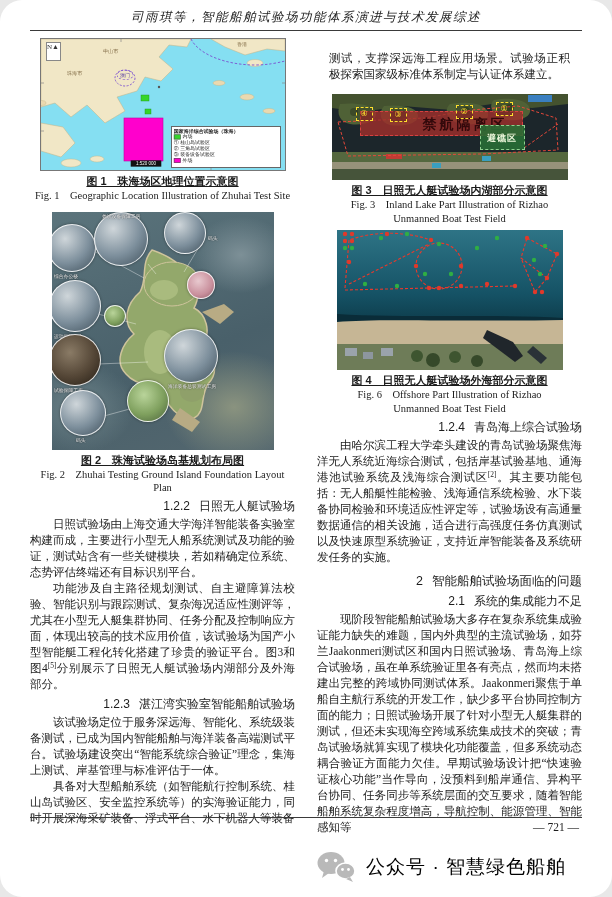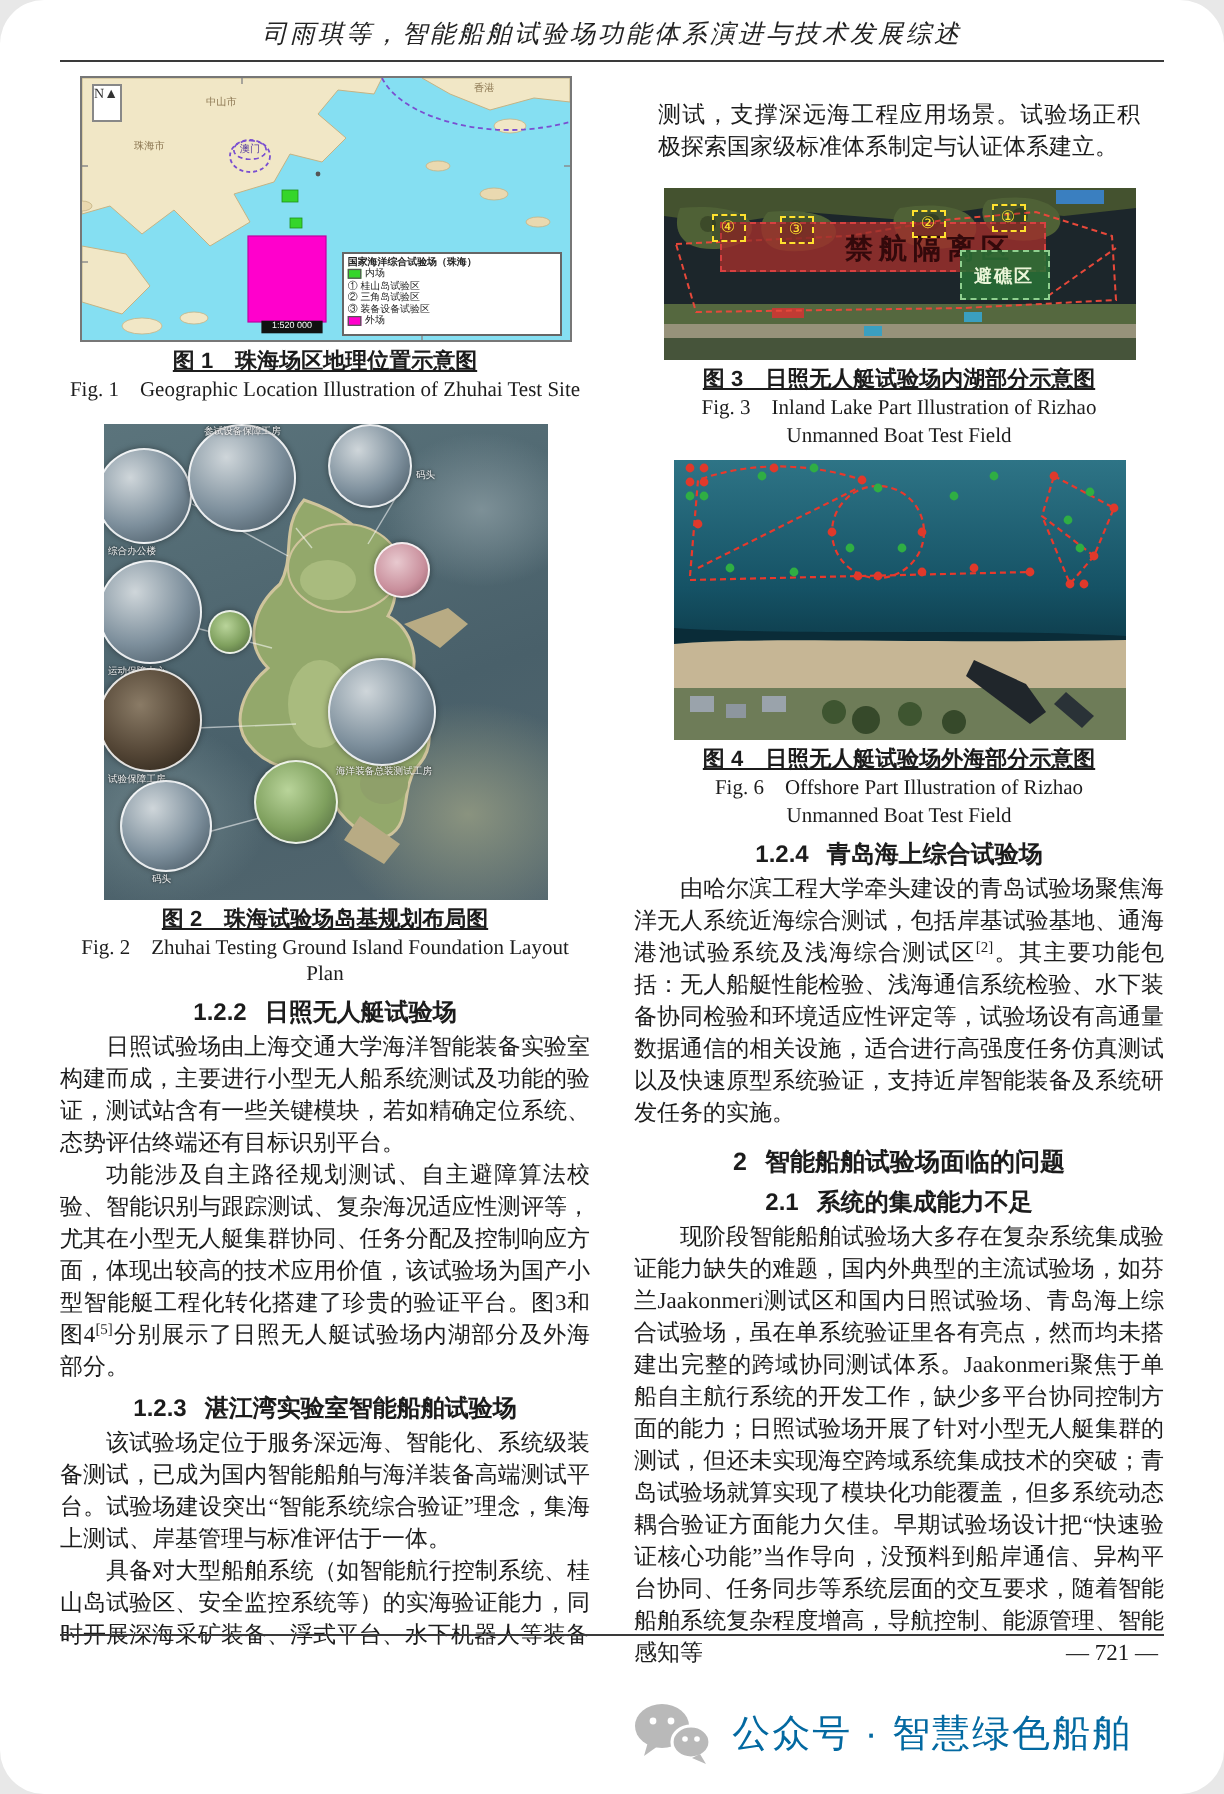--- a/index.html
+++ b/index.html
@@ -9,22 +9,22 @@
   .hdr-title{position:absolute;top:9px;left:0;right:0;text-align:center;
         font-size:12.5px;font-style:italic;letter-spacing:1.5px;color:#222;}
   .hdr-rule{position:absolute;top:30px;left:30px;width:552px;border-top:1.6px solid #3a3a3a;}
   
   .col{position:absolute;top:38px;width:265px;font-size:11.5px;line-height:16px;
        text-align:justify;}
   .col-left{left:30px;}
   .col-right{left:317px;}
   p.para{margin:0;text-indent:2em;}
   p.para-cont{margin:12px;text-indent:0;}
-  .sec-h{font-family:"Liberation Sans",sans-serif;font-weight:bold;font-size:12px;
-         margin:4px 0 2px 0;text-align:center;line-height:16px;}
+  .sec-h{font-family:"Liberation Sans",sans-serif;font-weight:normal;font-size:12px;
+         margin:4px 0 2px 0;text-align:right;line-height:16px;}
   .sec-h .num{margin-right:9px;}
   .sec-h1{font-size:12.5px;margin-top:8px;}
   sup.ref{font-size:7.5px;vertical-align:4px;line-height:0;}
   .cap-zh{font-family:"Liberation Sans",sans-serif;font-weight:bold;font-size:11px;
           text-align:center;margin:3px 0 0 0;line-height:14px;text-decoration:underline;}
   .cap-en{font-size:10.5px;text-align:center;margin:1px 0 0 0;line-height:13px;}
   .cap-gap{margin-bottom:4px;}
   
   .fig1{position:relative;width:244px;height:131px;margin:0 auto;border:1px solid #777;
         background:#85dff2;overflow:hidden;}
@@ -74,21 +74,21 @@
               border:1.5px dashed #8fd08f;color:#eaf5d8;font-size:9px;letter-spacing:1px;}
   .mk{position:absolute;width:15px;height:12px;border:1px dashed #ffe12e;color:#ffe12e;
       font-size:8px;line-height:12px;text-align:center;font-family:"Liberation Sans",sans-serif;
       background:rgba(0,0,0,.15);}
   
   .fig4{position:relative;width:226px;height:140px;margin:5px auto 0 auto;overflow:hidden;}
   
   .ft-rule{position:absolute;top:817px;left:30px;width:552px;border-top:1.3px solid #3a3a3a;}
   .page-num{position:absolute;top:821px;left:317px;width:262px;text-align:right;font-size:11.5px;}
   .wm{position:absolute;top:851px;right:46px;display:flex;align-items:center;gap:10px;
-      color:#0369a1;font-size:19px;font-family:"Liberation Sans",sans-serif;letter-spacing:1px;}
+      color:#000000;font-size:19px;font-family:"Liberation Sans",sans-serif;letter-spacing:1px;}
 </style>
 </head>
 <body>
 
 <div class="page">
 
   <div class="hdr-title">司雨琪等，智能船舶试验场功能体系演进与技术发展综述</div>
   <div class="hdr-rule"></div>
 
   <div class="col col-left">

